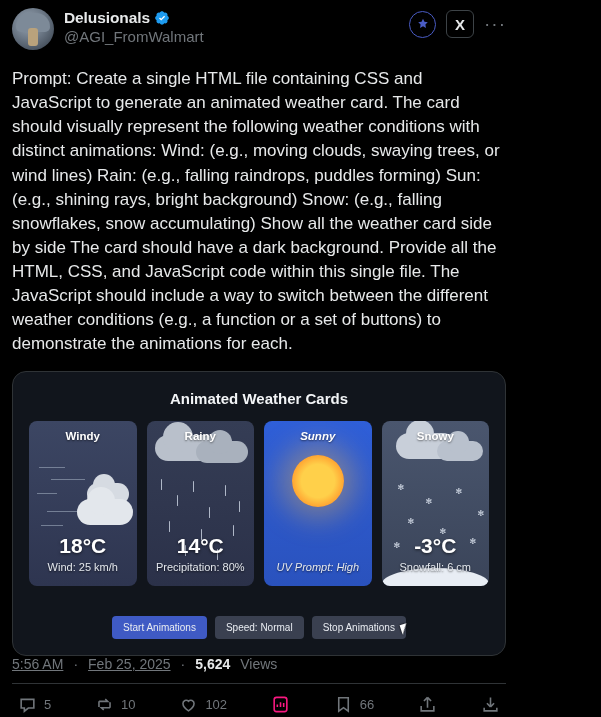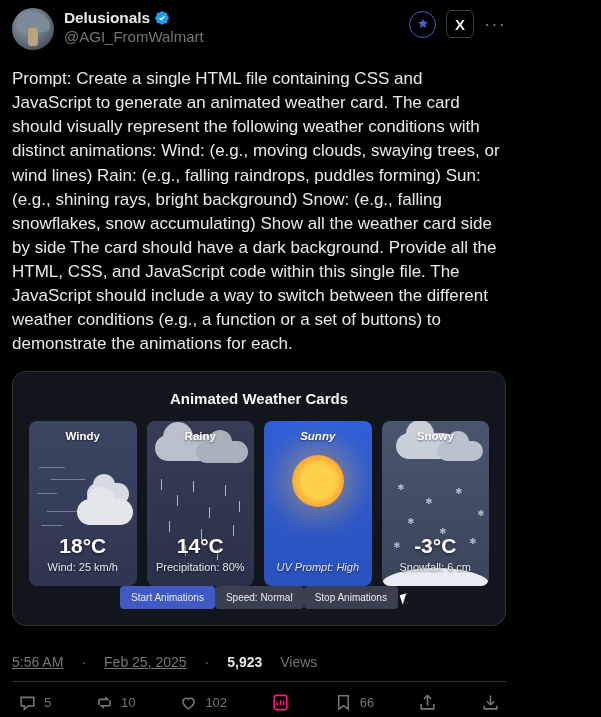--- a/index.html
+++ b/index.html
@@ -125,37 +125,37 @@
   .s-c1 { width: 60px; height: 26px; left: 14px; top: 12px; }
   .s-c1:before { content:""; position:absolute; width:28px; height:28px; background:#c8cfd9; border-radius:50%; left:10px; top:-13px; }
   .s-c2 { width: 46px; height: 20px; right: 6px; top: 20px; background:#b9c1cd; }
   .s-c2:before { content:""; position:absolute; width:22px; height:22px; background:#b9c1cd; border-radius:50%; left:10px; top:-10px; }
   .flake { position:absolute; color:#eaf1fb; font-size:8px; opacity:.9; }
   .snowground {
     position:absolute; left:0; right:0; bottom:0; height: 18px;
     background: #e8edf4; border-radius: 50% 50% 0 0 / 16px 16px 0 0;
   }
   
-  .btnrow { display: flex; justify-content: center; margin-top: 0; position: relative;}
+  .btnrow { display: flex; justify-content: center; gap: 8px; margin-top: 30px; position: relative;}
   .wbtn {
     font-size: 10px; color: #e9ecf1; padding: 6px 11px; border-radius: 4px;
     background: #3a4050; border: none; white-space: nowrap;
   }
   .wbtn.primary { background: #3f5ac4; }
   .cursor {
     position: absolute; width: 0; height: 0; pointer-events: none;
     left: 372px; top: 8px;
     border-left: 7px solid #fff; border-bottom: 10px solid transparent;
     transform: rotate(-18deg);
     filter: drop-shadow(0 0 1px #000);
   }
   
   .meta {
-    margin-top: 28px; font-size: 14px; color: #71767b;
-    display: flex; align-items: center; gap: 18px;
+    margin-top: 0; font-size: 14px; color: #71767b;
+    display: flex; align-items: center; gap: 10px;
   }
   .meta .ts { text-decoration: underline; }
   .meta .views-n { color: #e7e9ea; font-weight: 700; }
   .divider { border-top: 1px solid #2f3336; margin-top: 11px; }
   
   .actions {
     display: flex; align-items: center; justify-content: space-between;
     padding: 11px 6px 0 6px; color: #71767b; font-size: 13px;
   }
   .act { display: flex; align-items: center; gap: 7px; }
@@ -267,21 +267,21 @@
         <div class="cursor"></div>
       </div>
     </div>
   </div>
 
   <div class="meta">
     <span class="ts">5:56 AM</span>
     <span>·</span>
     <span class="ts">Feb 25, 2025</span>
     <span>·</span>
-    <span class="views-n">5,923</span>
+    <span class="views-n">5,624</span>
     <span>Views</span>
   </div>
 
   <div class="divider"></div>
 
   <div class="actions">
     <div class="act">
       <svg width="19" height="19" viewBox="0 0 24 24">
           <path fill="none" stroke="#71767b" stroke-width="2" d="M4 5.5h16v11H13l-5 4v-4H4z"></path>
         </svg>

